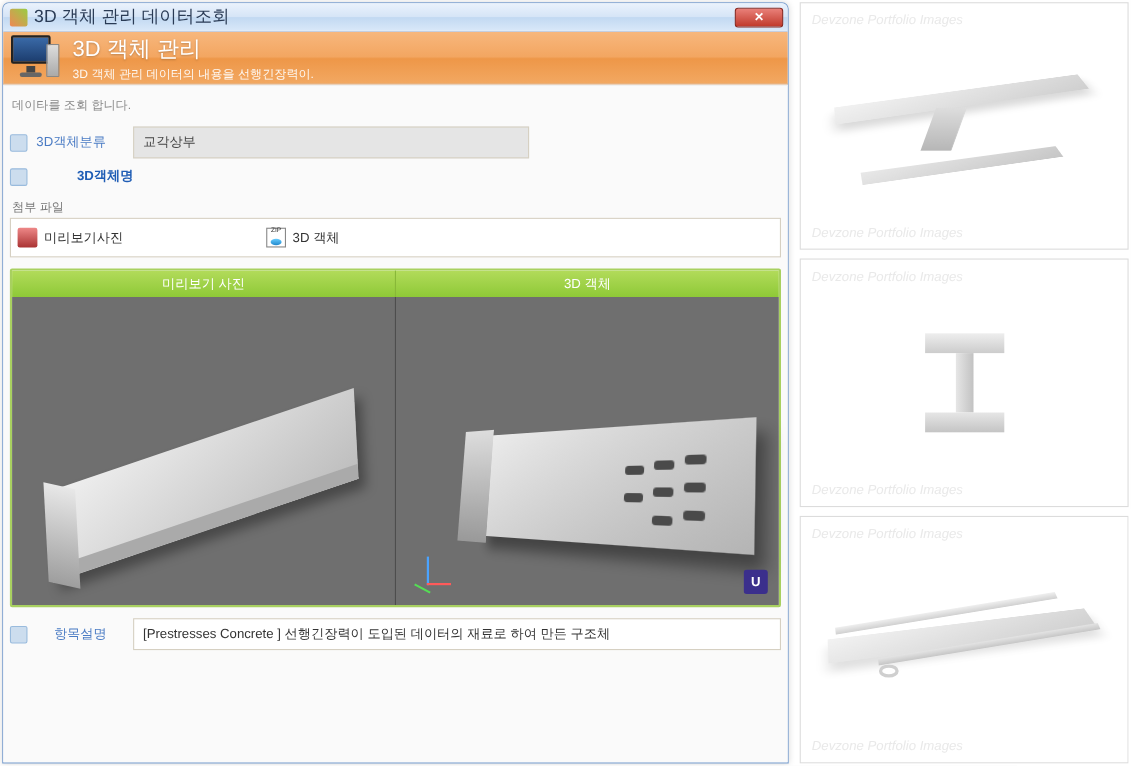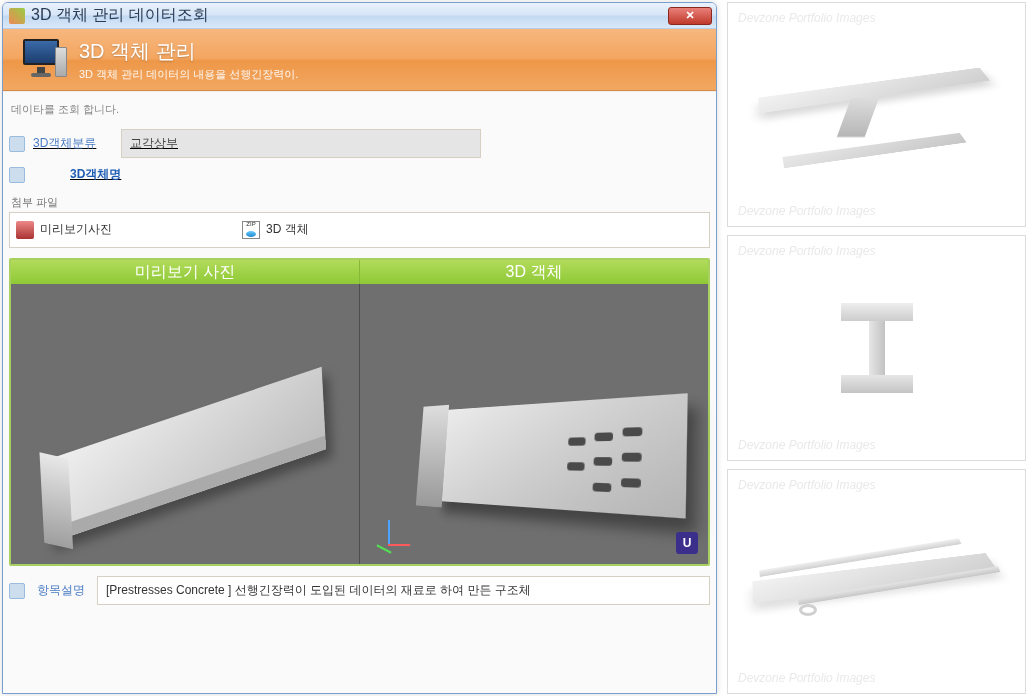--- a/index.html
+++ b/index.html
@@ -9,71 +9,71 @@
   .side-col { flex: 1; display: flex; flex-direction: column; gap: 8px; }
   
   
   .window { border: 1px solid #7a9fcf; border-radius: 6px 6px 0 0; background: #fff; display: flex; flex-direction: column; height: 100%; box-shadow: 0 0 6px rgba(0,0,0,0.15); }
   .titlebar { height: 26px; background: linear-gradient(#eaf2fc, #d6e5f7 48%, #c2d9f2 52%, #d9e8f9); border-radius: 5px 5px 0 0; display: flex; align-items: center; padding: 0 4px 0 6px; border-bottom: 1px solid #b8cde8; }
   .titlebar .ticon { width: 16px; height: 16px; margin-right: 6px; background: linear-gradient(45deg,#e85,#9c4); border-radius: 2px; }
   .titlebar .ttext { color: #2a3b55; font-size: 16px; flex: 1; }
   .closebtn { width: 44px; height: 18px; background: linear-gradient(#e98079,#c0392b); border: 1px solid #8a2820; border-radius: 3px; display: flex; align-items: center; justify-content: center; color:#fff; font-weight: bold; font-size: 11px; cursor:pointer;}
   
   
-  .banner { height: 62px; background: linear-gradient(#f7b77d, #f3a661 48%, #ee9748 52%, #f2a862); display:flex; align-items:center; padding:0 16px; color:#fff; border-bottom:1px solid #d88a45;}
+  .banner { height: 48px; background: linear-gradient(#f7b77d, #f3a661 48%, #ee9748 52%, #f2a862); display:flex; align-items:center; padding:0 3px; color:#fff; border-bottom:1px solid #d88a45;}
   .banner .comp { width:50px; height:46px; margin-right:10px; position:relative;}
   .banner .comp .mon { position:absolute; top:2px; left:4px; width:36px; height:26px; background:linear-gradient(#3a6aa8,#1c3d6e); border:2px solid #222; border-radius:2px;}
   .banner .comp .stand { position:absolute; top:30px; left:18px; width:8px; height:6px; background:#444;}
   .banner .comp .base { position:absolute; top:36px; left:12px; width:20px; height:4px; background:#666; border-radius:2px;}
   .banner .comp .tower{ position:absolute; top:10px; left:36px; width:12px; height:30px; background:linear-gradient(#ddd,#aaa); border:1px solid #888; border-radius:1px;}
   .banner .htitle { font-size: 20px; font-weight: 500; text-shadow: 0 1px 2px rgba(0,0,0,0.25);}
   .banner .hsub { font-size: 11px; opacity: 0.92; margin-top:2px;}
   
   .content { background:#fafafa; padding:6px; border-top:1px solid #eee; flex:1; display:flex; flex-direction:column; }
   .subtitle { color:#888; font-size:11px; padding:4px 2px 8px;}
   
-  .formrow { display:flex; align-items:center; gap:8px; margin:4px 0;text-decoration:underline;}
+  .formrow { display:flex; align-items:center; gap:8px; margin:4px 0;}
   .rowicon { width:16px; height:16px; background:#cde; border:1px solid #9bd; border-radius:2px;}
   .rowlabel { width:80px; color:#4a7bc4;}
   .rowlabel.bold { font-weight:bold; color:#1f5db5;margin-left:37px;}
   .rowinput { flex:0 0 360px; max-width:560px; border:1px solid #d6d0c2; background:#e5e5e5; padding:5px 8px; color:#444;}
   .rowinput.wide { flex:1; }
   
   .sectlabel { color:#777; font-size:11px; margin:8px 0 2px 2px;}
   
   .attachbox { border:1px solid #d6d0c2; background:#fff; padding:8px 6px; display:flex; gap:130px;}
-  .attachitem { display:flex; align-items:flex-start; gap:6px; color:#333;}
+  .attachitem { display:flex; align-items:center; gap:6px; color:#333;}
   .ai1 { width:18px; height:18px; background:linear-gradient(#e88,#a33); border-radius:2px;}
   .ai2 { width:18px; height:18px; background:#fff; border:1px solid #888; position:relative;}
   .ai2::before{content:"ZIP"; position:absolute; top:-1px; left:0; right:0; font-size:6px; text-align:center; color:#333;}
   .ai2::after{content:""; position:absolute; bottom:1px; left:3px; width:10px; height:6px; background:linear-gradient(#6cf,#28c); border-radius:50%;}
   
   .previewwrap { margin-top:10px; border:2px solid #a8d060; border-radius:2px;}
   .tabhdr { display:flex; height:24px; background:linear-gradient(#b2db5a,#8ec937);}
-  .tabhdr > div { flex:1; text-align:center; color:#fff; font-size:16px; line-height:24px; border-right:1px solid #88b838;}
+  .tabhdr > div { flex:1; text-align:center; color:#fff; font-size:12px; line-height:24px; border-right:1px solid #88b838;}
   .tabhdr > div:last-child{border-right:none;}
   .previewpanes { display:flex; height:280px; }
   .pane { flex:1; background:#6f6f6f; position:relative; border-right:1px solid #4d4d4d;}
   .pane:last-child{border-right:none;}
   
   
   .beam1 { position:absolute; left:10%; top:46%; width:80%; height:30%; background:linear-gradient(150deg,#f0f0f0,#bcbcbc); transform:skewY(-16deg) rotate(-3deg); box-shadow: inset 0 -14px 0 #aaa, 6px 10px 10px rgba(0,0,0,0.35);}
   .beam1::before{content:""; position:absolute; left:-4px; top:-2px; width:10%; height:110%; background:linear-gradient(#e8e8e8,#9e9e9e); transform:skewY(30deg);}
   
   .beam2 { position:absolute; left:14%; top:42%; width:78%; height:38%; background:linear-gradient(150deg,#ececec,#b4b4b4); transform:perspective(400px) rotateY(-28deg) rotateX(6deg); box-shadow: 8px 12px 12px rgba(0,0,0,0.4);}
   .beam2 .face{position:absolute; left:-34px; top:-6px; width:40px; height:112%; background:linear-gradient(#ddd,#999);}
   .beam2 .stud{position:absolute; width:18px; height:8px; background:#4a4a4a; border-radius:3px;}
   
   .axes { position:absolute; left:10px; bottom:10px; width:40px; height:40px;}
   .axes .z{position:absolute; left:18px; bottom:8px; width:2px; height:26px; background:#4aa3ff;}
   .axes .x{position:absolute; left:18px; bottom:8px; width:22px; height:2px; background:#ff5a5a;}
   .axes .y{position:absolute; left:6px; bottom:4px; width:16px; height:2px; background:#55dd55; transform:rotate(28deg);}
   .ubox { position:absolute; right:10px; bottom:10px; width:22px; height:22px; background:#3b2f8c; color:#fff; text-align:center; line-height:22px; font-weight:bold; border-radius:3px;}
   
-  .descrow { display:flex; align-items:center; gap:12px; margin-top:10px;}
+  .descrow { display:flex; align-items:center; gap:24px; margin-top:10px;}
   .descinput { flex:1; border:1px solid #d6d0c2; background:#fff; padding:5px 8px; color:#333;}
   
   .btnbar { border-top:1px solid #e2e2e2; padding:8px; display:flex; justify-content:space-between; background:#f6f6f6;}
   .btn { border:1px solid #c8c2b4; background:linear-gradient(#fff,#f0ede6); padding:5px 14px; display:flex; align-items:center; gap:6px; cursor:pointer; border-radius:2px; color:#333;}
   .bicon { width:14px; height:14px; background:#ddd; border:1px solid #bbb;}
   .bicon.music { background:linear-gradient(#7ac0f0,#2a7ec9); border-radius:50%;}
   
   
   .thumb { flex:1; border:1px solid #dcdcdc; background:#fff; position:relative; display:flex; align-items:center; justify-content:center;}
   .wm { position:absolute; color:#e9e9e9; font-style:italic; font-size:12px; }

